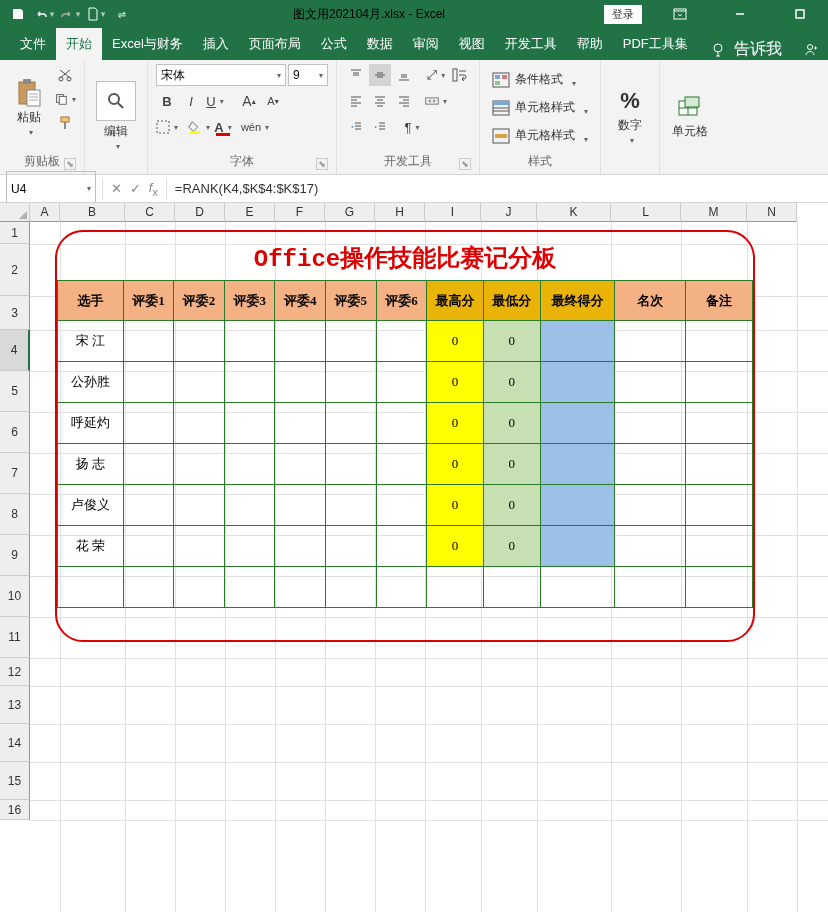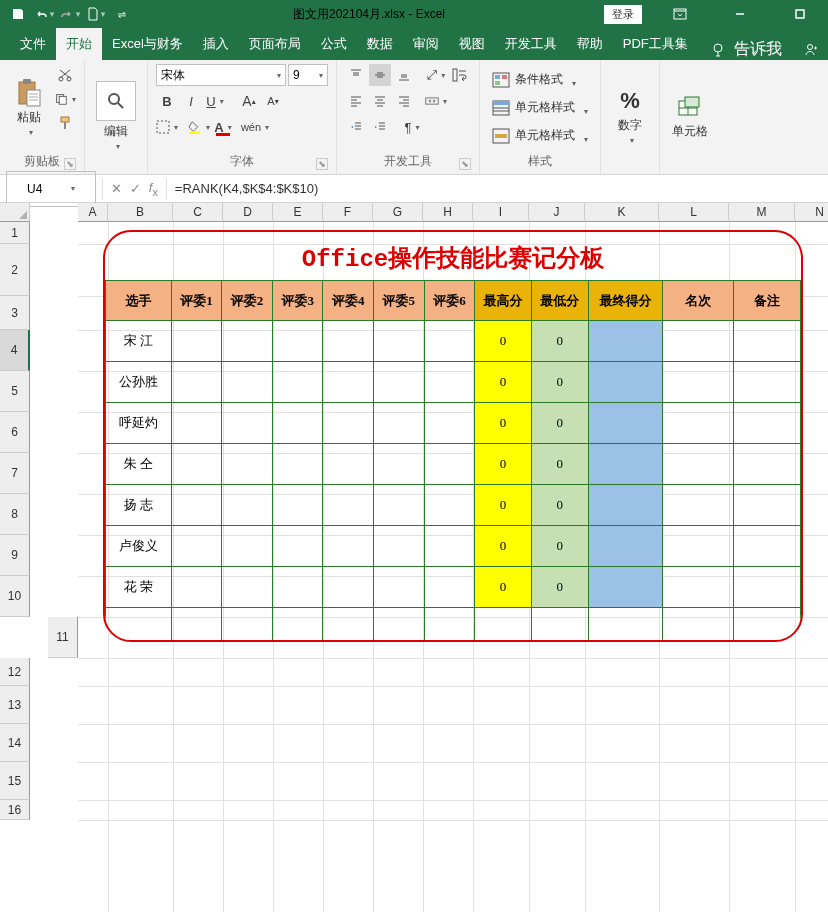--- a/index.html
+++ b/index.html
@@ -25,21 +25,21 @@
 .bigbtn .ic{width:28px;height:28px;display:flex;align-items:center;justify-content:center}
 .smbtn{width:22px;height:22px;display:flex;align-items:center;justify-content:center;font-size:13px;color:#444;cursor:pointer}
 .col{display:flex;flex-direction:column;gap:2px}
 .row{display:flex;gap:2px;align-items:center}
 .combo{border:1px solid #c0c0c0;background:#fff;height:22px;font-size:12px;padding:0 4px;display:flex;align-items:center;justify-content:space-between}
 .fontname{width:130px}
 .fontsize{width:40px}
 .dd{font-size:8px;color:#666;margin-left:4px}
 .stylebtn{display:flex;align-items:flex-end;gap:5px;font-size:12px;color:#333;height:24px;padding:0 4px;cursor:pointer}
 .formula-bar{height:28px;border-bottom:1px solid #d4d4d4;display:flex;align-items:center;background:#fff}
-.namebox{width:90px;height:36px;border:1px solid #c0c0c0;margin:0 6px;display:flex;align-items:center;justify-content:space-between;padding:0 20px;font-size:12px}
+.namebox{width:90px;height:36px;border:1px solid #c0c0c0;margin:0 6px;display:flex;align-items:center;justify-content:space-between;padding:0 4px;font-size:12px}
 .fb-btns{display:flex;gap:8px;padding:0 8px;color:#888;font-size:13px;border-left:1px solid #e0e0e0;border-right:1px solid #e0e0e0;height:22px;align-items:center}
 .fb-input{flex:1;padding:0 8px;font-size:13px;color:#333}
 .sheet-area{display:flex;height:calc(912px - 28px - 32px - 115px - 28px)}
 .sel-all{width:30px;height:19px;border-right:1px solid #ccc;border-bottom:1px solid #999;background:#eee;position:relative}
 .sel-all::after{content:"";position:absolute;right:2px;bottom:2px;border-left:8px solid transparent;border-bottom:8px solid #b0b0b0}
 .colhdrs{display:flex;height:19px}
 .colhdr{border-right:1px solid #ccc;border-bottom:1px solid #999;background:#eee;display:flex;align-items:center;justify-content:center;font-size:12px;color:#333}
 .rowhdrs{display:flex;flex-direction:column}
 .rowhdr{width:30px;border-right:1px solid #999;border-bottom:1px solid #ccc;background:#eee;display:flex;align-items:center;justify-content:center;font-size:12px;color:#333}
 .rowhdr.sel{background:#d9d9d9;border-right:2px solid #217346}
@@ -417,38 +417,38 @@
 <div class="formula-bar">
   <div class="namebox">
       <span>U4</span>
       <span class="dd">▾</span>
     </div>
   <div class="fb-btns">
     <span>✕</span>
     <span>✓</span>
     <span><i>f</i><sub>x</sub></span>
   </div>
-  <div class="fb-input">=RANK(K4,$K$4:$K$10)</div>
+  <div class="fb-input">=RANK(K4,$K$4:$K$17)</div>
 </div>
 
 <div class="sheet-area">
   <div style="display:flex;flex-direction:column">
     <div class="sel-all"></div>
     <div class="rowhdrs" id="rowhdrs">
         <div class="rowhdr" style="height: 22px;">1</div>
         <div class="rowhdr" style="height: 52px;">2</div>
         <div class="rowhdr" style="height: 34px;">3</div>
         <div class="rowhdr sel" style="height: 41px;">4</div>
         <div class="rowhdr" style="height: 41px;">5</div>
         <div class="rowhdr" style="height: 41px;">6</div>
         <div class="rowhdr" style="height: 41px;">7</div>
         <div class="rowhdr" style="height: 41px;">8</div>
         <div class="rowhdr" style="height: 41px;">9</div>
         <div class="rowhdr" style="height: 41px;">10</div>
-        <div class="rowhdr" style="height: 41px; margin-left: 48px;">11</div>
+        <div class="rowhdr" style="height: 41px;">11</div>
         <div class="rowhdr" style="height: 28px;">12</div>
         <div class="rowhdr" style="height: 38px;">13</div>
         <div class="rowhdr" style="height: 38px;">14</div>
         <div class="rowhdr" style="height: 38px;">15</div>
         <div class="rowhdr" style="height: 20px;">16</div>
       </div>
   </div>
   <div style="flex:1;display:flex;flex-direction:column;position:relative">
     <div class="colhdrs" id="colhdrs">
         <div class="colhdr" style="width: 30px;">A</div>
@@ -569,76 +569,62 @@
                 <td></td>
                 <td></td>
                 <td></td>
                 <td class="c-yellow">0</td>
                 <td class="c-lgreen">0</td>
                 <td class="c-blue"></td>
                 <td></td>
                 <td></td>
               </tr>
               <tr>
-                <td style="font-weight: normal;">朱 仝</td>
+                <td style="font-weight: normal;">扬 志</td>
                 <td></td>
                 <td></td>
                 <td></td>
                 <td></td>
                 <td></td>
                 <td></td>
                 <td class="c-yellow">0</td>
                 <td class="c-lgreen">0</td>
                 <td class="c-blue"></td>
                 <td></td>
                 <td></td>
               </tr>
               <tr>
-                <td style="font-weight: normal;">扬 志</td>
+                <td style="font-weight: normal;">卢俊义</td>
                 <td></td>
                 <td></td>
                 <td></td>
                 <td></td>
                 <td></td>
                 <td></td>
                 <td class="c-yellow">0</td>
                 <td class="c-lgreen">0</td>
                 <td class="c-blue"></td>
                 <td></td>
                 <td></td>
               </tr>
               <tr>
-                <td style="font-weight: normal;">卢俊义</td>
+                <td style="font-weight: normal;">花 荣</td>
                 <td></td>
                 <td></td>
                 <td></td>
                 <td></td>
                 <td></td>
                 <td></td>
                 <td class="c-yellow">0</td>
                 <td class="c-lgreen">0</td>
                 <td class="c-blue"></td>
                 <td></td>
                 <td></td>
               </tr>
               <tr>
-                <td style="font-weight: normal;">花 荣</td>
-                <td></td>
-                <td></td>
-                <td></td>
-                <td></td>
-                <td></td>
-                <td></td>
-                <td class="c-yellow">0</td>
-                <td class="c-lgreen">0</td>
-                <td class="c-blue"></td>
-                <td></td>
-                <td></td>
-              </tr>
-              <tr>
                 <td></td>
                 <td></td>
                 <td></td>
                 <td></td>
                 <td></td>
                 <td></td>
                 <td></td>
                 <td></td>
                 <td></td>
                 <td></td>

